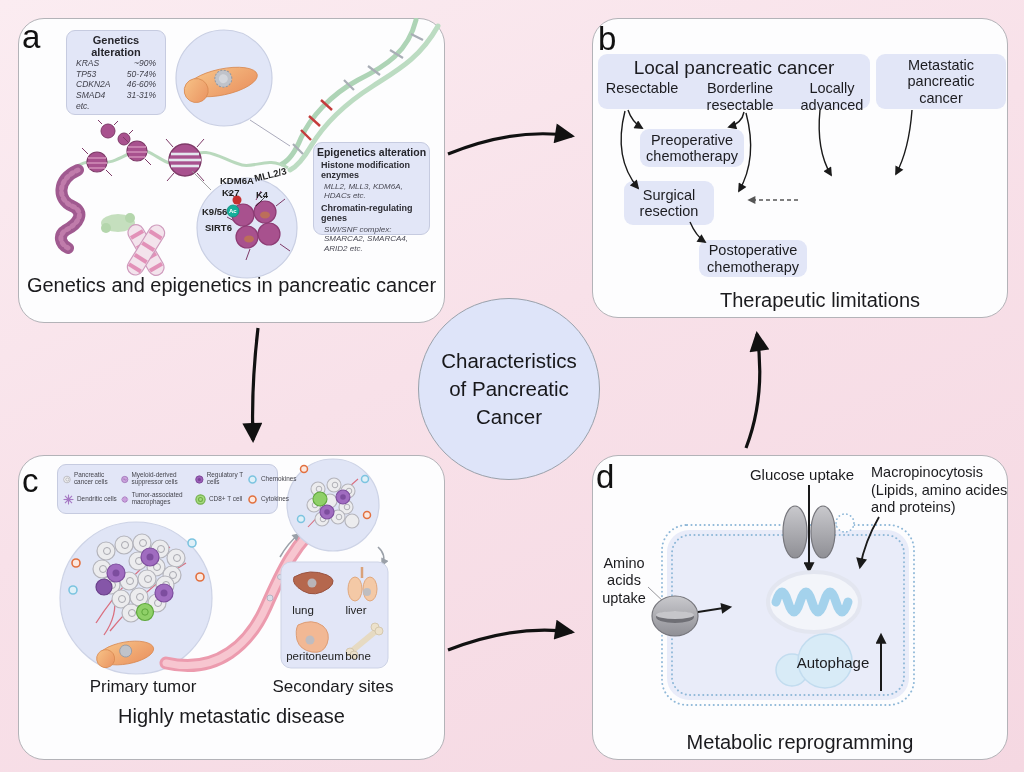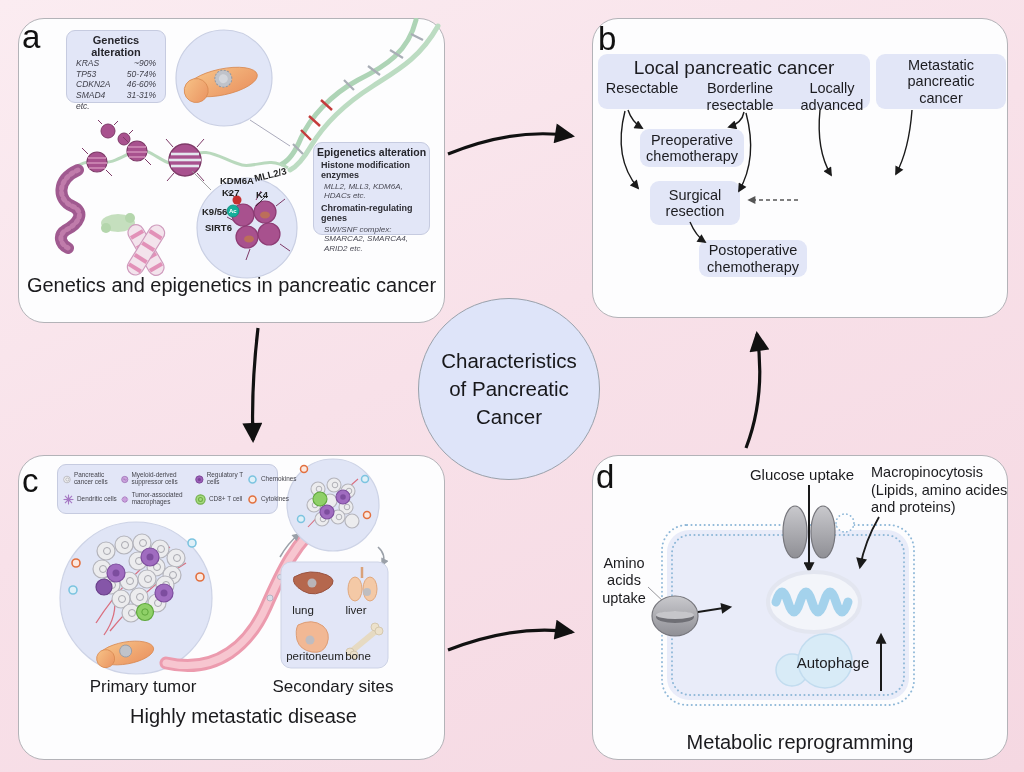--- a/index.html
+++ b/index.html
@@ -145,21 +145,21 @@
       <ellipse cx="231" cy="221" rx="5" ry="3.5" fill="#c0764d" opacity="0.8"></ellipse>
       <line x1="210" y1="174" x2="218" y2="180" stroke="#222" stroke-width="0.8"></line>
       <line x1="248" y1="178" x2="238" y2="188" stroke="#222" stroke-width="0.8"></line>
       <circle cx="219" cy="182" r="4.5" fill="#c52f2f"></circle>
       <circle cx="215" cy="193" r="6" fill="#16ae9a" stroke="#0d8f7e" stroke-width="0.8"></circle>
     </g>
   </svg>
 
   <div class="plab" style="left:22px;top:20px">a</div>
 
-  <div class="lav" style="position:absolute;left:66px;top:30px;width:100px;height:73px;border:1px solid #c6cbe0">
+  <div class="lav" style="position:absolute;left:66px;top:30px;width:100px;height:85px;border:1px solid #c6cbe0">
     <div class="tinytitle">Genetics alteration</div>
     <div class="generow">
         <span>KRAS</span>
         <span>~90%</span>
       </div>
     <div class="generow">
         <span>TP53</span>
         <span>50-74%</span>
       </div>
     <div class="generow">
@@ -203,21 +203,21 @@
       <span style="width:74px">Borderline resectable</span>
       <span style="width:64px">Locally advanced</span>
     </div>
   </div>
   <div class="bbox lav" style="left:876px;top:54px;width:130px;height:55px">
       <span>Metastatic pancreatic cancer</span>
     </div>
   <div class="bbox lav" style="left:640px;top:129px;width:104px;height:38px">
       <span>Preoperative chemotherapy</span>
     </div>
-  <div class="bbox lav" style="left:650px;top:181px;width:90px;height:44px">
+  <div class="bbox lav" style="left:624px;top:181px;width:90px;height:44px">
       <span>Surgical resection</span>
     </div>
   <div class="bbox lav" style="left:699px;top:240px;width:108px;height:37px">
       <span>Postoperative chemotherapy</span>
     </div>
 
   <svg class="svglayer" style="left:592px;top:18px" width="416" height="300" viewBox="0 0 416 300">
     <defs>
       <marker id="smallArrow" viewBox="0 0 10 10" refX="8" refY="5" markerUnits="userSpaceOnUse" markerWidth="10" markerHeight="9" orient="auto">
           <path d="M0,0 L10,5 L0,10 z" fill="#1a1a1a"></path>
@@ -231,20 +231,21 @@
       <path d="M33,93 Q21,140 46,170" marker-end="url(#smallArrow)"></path>
       <path d="M152,94 Q150,105 137,109" marker-end="url(#smallArrow)"></path>
       <path d="M154,95 Q166,140 147,173" marker-end="url(#smallArrow)"></path>
       <path d="M228,92 Q224,132 239,157" marker-end="url(#smallArrow)"></path>
       <path d="M320,92 Q317,132 304,156" marker-end="url(#smallArrow)"></path>
       <path d="M98,204 Q104,218 113,224" marker-end="url(#smallArrow)"></path>
     </g>
     <path d="M206,182 L157,182" fill="none" stroke="#555" stroke-width="1.3" stroke-dasharray="4,3" marker-end="url(#smallGray)"></path>
   </svg>
 
+  <div class="cap" style="left:640px;top:289px;width:360px">Therapeutic limitations</div>
 
   <div style="position:absolute;left:418px;top:298px;width:180px;height:180px;border-radius:50%;
       background:#dee4f9;border:1.6px solid #99a1ab;display:flex;align-items:center;justify-content:center;text-align:center">
     <div style="width:158px;font-size:20.5px;line-height:1.35;color:#17171a">Characteristics of Pancreatic Cancer</div>
   </div>
 
   <svg class="svglayer" style="left:0;top:0" width="1024" height="772" viewBox="0 0 1024 772">
     <defs>
       <marker id="bigArrow" viewBox="0 0 10 10" refX="8.5" refY="5" markerUnits="userSpaceOnUse" markerWidth="24" markerHeight="20" orient="auto">
           <path d="M0,0 L10,5 L0,10 z" fill="#111"></path>
@@ -467,21 +468,21 @@
       </div>
   </div>
 
   <div class="sitelab" style="left:285px;top:604px;width:36px">lung</div>
   <div class="sitelab" style="left:338px;top:604px;width:36px">liver</div>
   <div class="sitelab" style="left:284px;top:650px;width:62px">peritoneum</div>
   <div class="sitelab" style="left:340px;top:650px;width:36px">bone</div>
 
   <div class="cap" style="font-size:17px;left:78px;top:677px;width:130px">Primary tumor</div>
   <div class="cap" style="font-size:17px;left:268px;top:677px;width:130px">Secondary sites</div>
-  <div class="cap" style="left:30px;top:705px;width:427px">Highly metastatic disease</div>
+  <div class="cap" style="left:18px;top:705px;width:427px">Highly metastatic disease</div>
 
   <div class="panel" style="left:592px;top:455px;width:416px;height:305px"></div>
   <div class="plab" style="left:596px;top:460px">d</div>
 
   <svg class="svglayer" style="left:592px;top:455px" width="416" height="305" viewBox="0 0 416 305">
     <defs>
       <linearGradient id="grayGrad" x1="0" y1="0" x2="0" y2="1">
         <stop offset="0" stop-color="#c9c9cd"></stop>
           <stop offset="1" stop-color="#8f8f95"></stop>
       </linearGradient>

